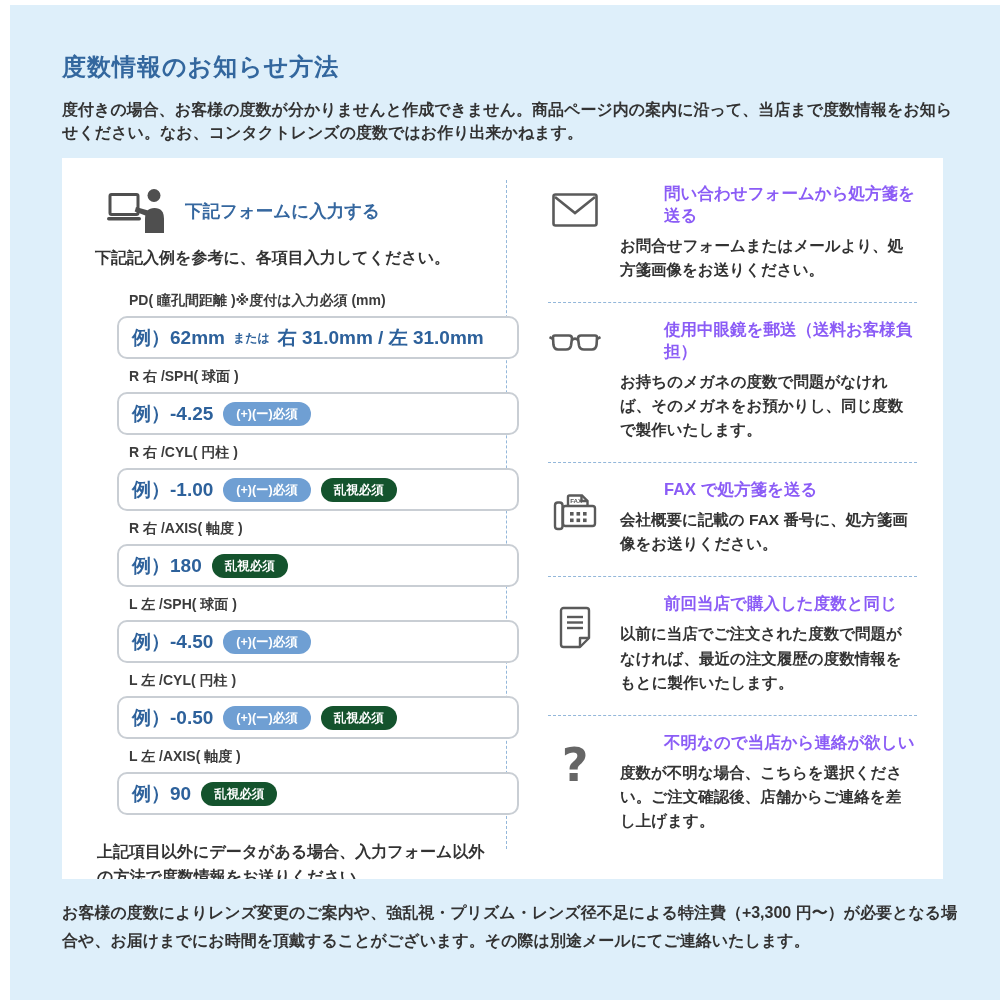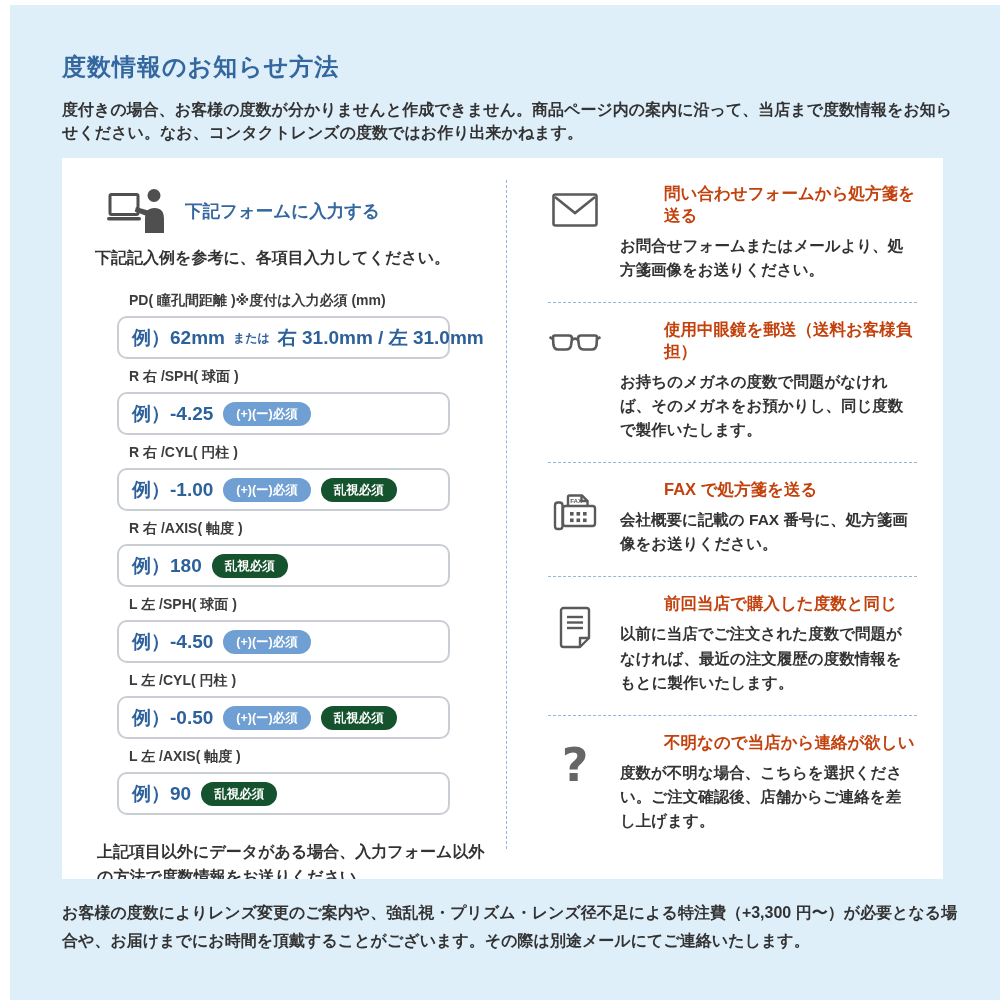--- a/index.html
+++ b/index.html
@@ -38,21 +38,21 @@
 
   
   .form-header { display:flex; align-items:center; gap:16px; margin-left:12px; }
   .form-header .hicon { width:62px; height:45px; flex:0 0 62px; }
   .form-title { font-size:17.5px; font-weight:bold; color:#35679f; }
   .instruction { margin:15px 0 0; font-size:16px; font-weight:bold; color:#333; }
   .fields { margin:23px 0 0 22px; }
   .field { margin-bottom:9px; }
   .field-label { font-size:14px; font-weight:bold; color:#3c3c3c; margin:0 0 6px 12px; }
   .field-box {
-    width:333px; height:43px; background:#fff;
+    width:402px; height:43px; background:#fff;
     border:2px solid #c9ced4; border-radius:10px;
     display:flex; align-items:center; gap:10px; padding:0 8px 0 13px;
   }
   .example { color:#2d619b; font-weight:bold; font-size:19px; white-space:nowrap; }
   .joiner  { color:#2d619b; font-weight:bold; font-size:12px; white-space:nowrap; margin:2px -2px 0; }
   .badge {
     color:#fff; font-weight:bold; font-size:12.5px; line-height:1;
     padding:6px 13px 5px; border-radius:999px; white-space:nowrap;text-align:right;
   }
   .badge.plus-minus { background:#6f9fd3; }
@@ -62,21 +62,21 @@
   
   .method { display:flex; gap:18px; padding:16px 0 20px; }
   .method:first-child { padding-top:3px; }
   .method:not(:first-child) { border-top:1px dashed #93b7da; }
   .method-icon {
     width:54px; flex:0 0 54px; display:flex; justify-content:center;
     align-items:flex-start; padding-top:13px; color:#5a5a5a;
   }
   .method:first-child .method-icon { padding-top:10px; }
   .method-text { flex:1; min-width:0; }
-  .method-title { margin:0 0 7px; font-size:16.5px; font-weight:bold; color:#c2410c;padding-left:44px; }
+  .method-title { margin:0 0 7px; font-size:16.5px; font-weight:bold; color:#8b5cf6;padding-left:44px; }
   .method-body  { margin:0; font-size:15.5px; font-weight:bold; line-height:1.55; color:#333; }
   .q-mark {
     font-size:46px; font-weight:bold; color:#666; line-height:0.9;
     font-family:"DejaVu Sans",sans-serif;
   }
 
   .page-footer {
     margin:20px 0 0; font-size:16px; font-weight:bold; line-height:1.7;
     color:#333; max-width:908px;
   }

